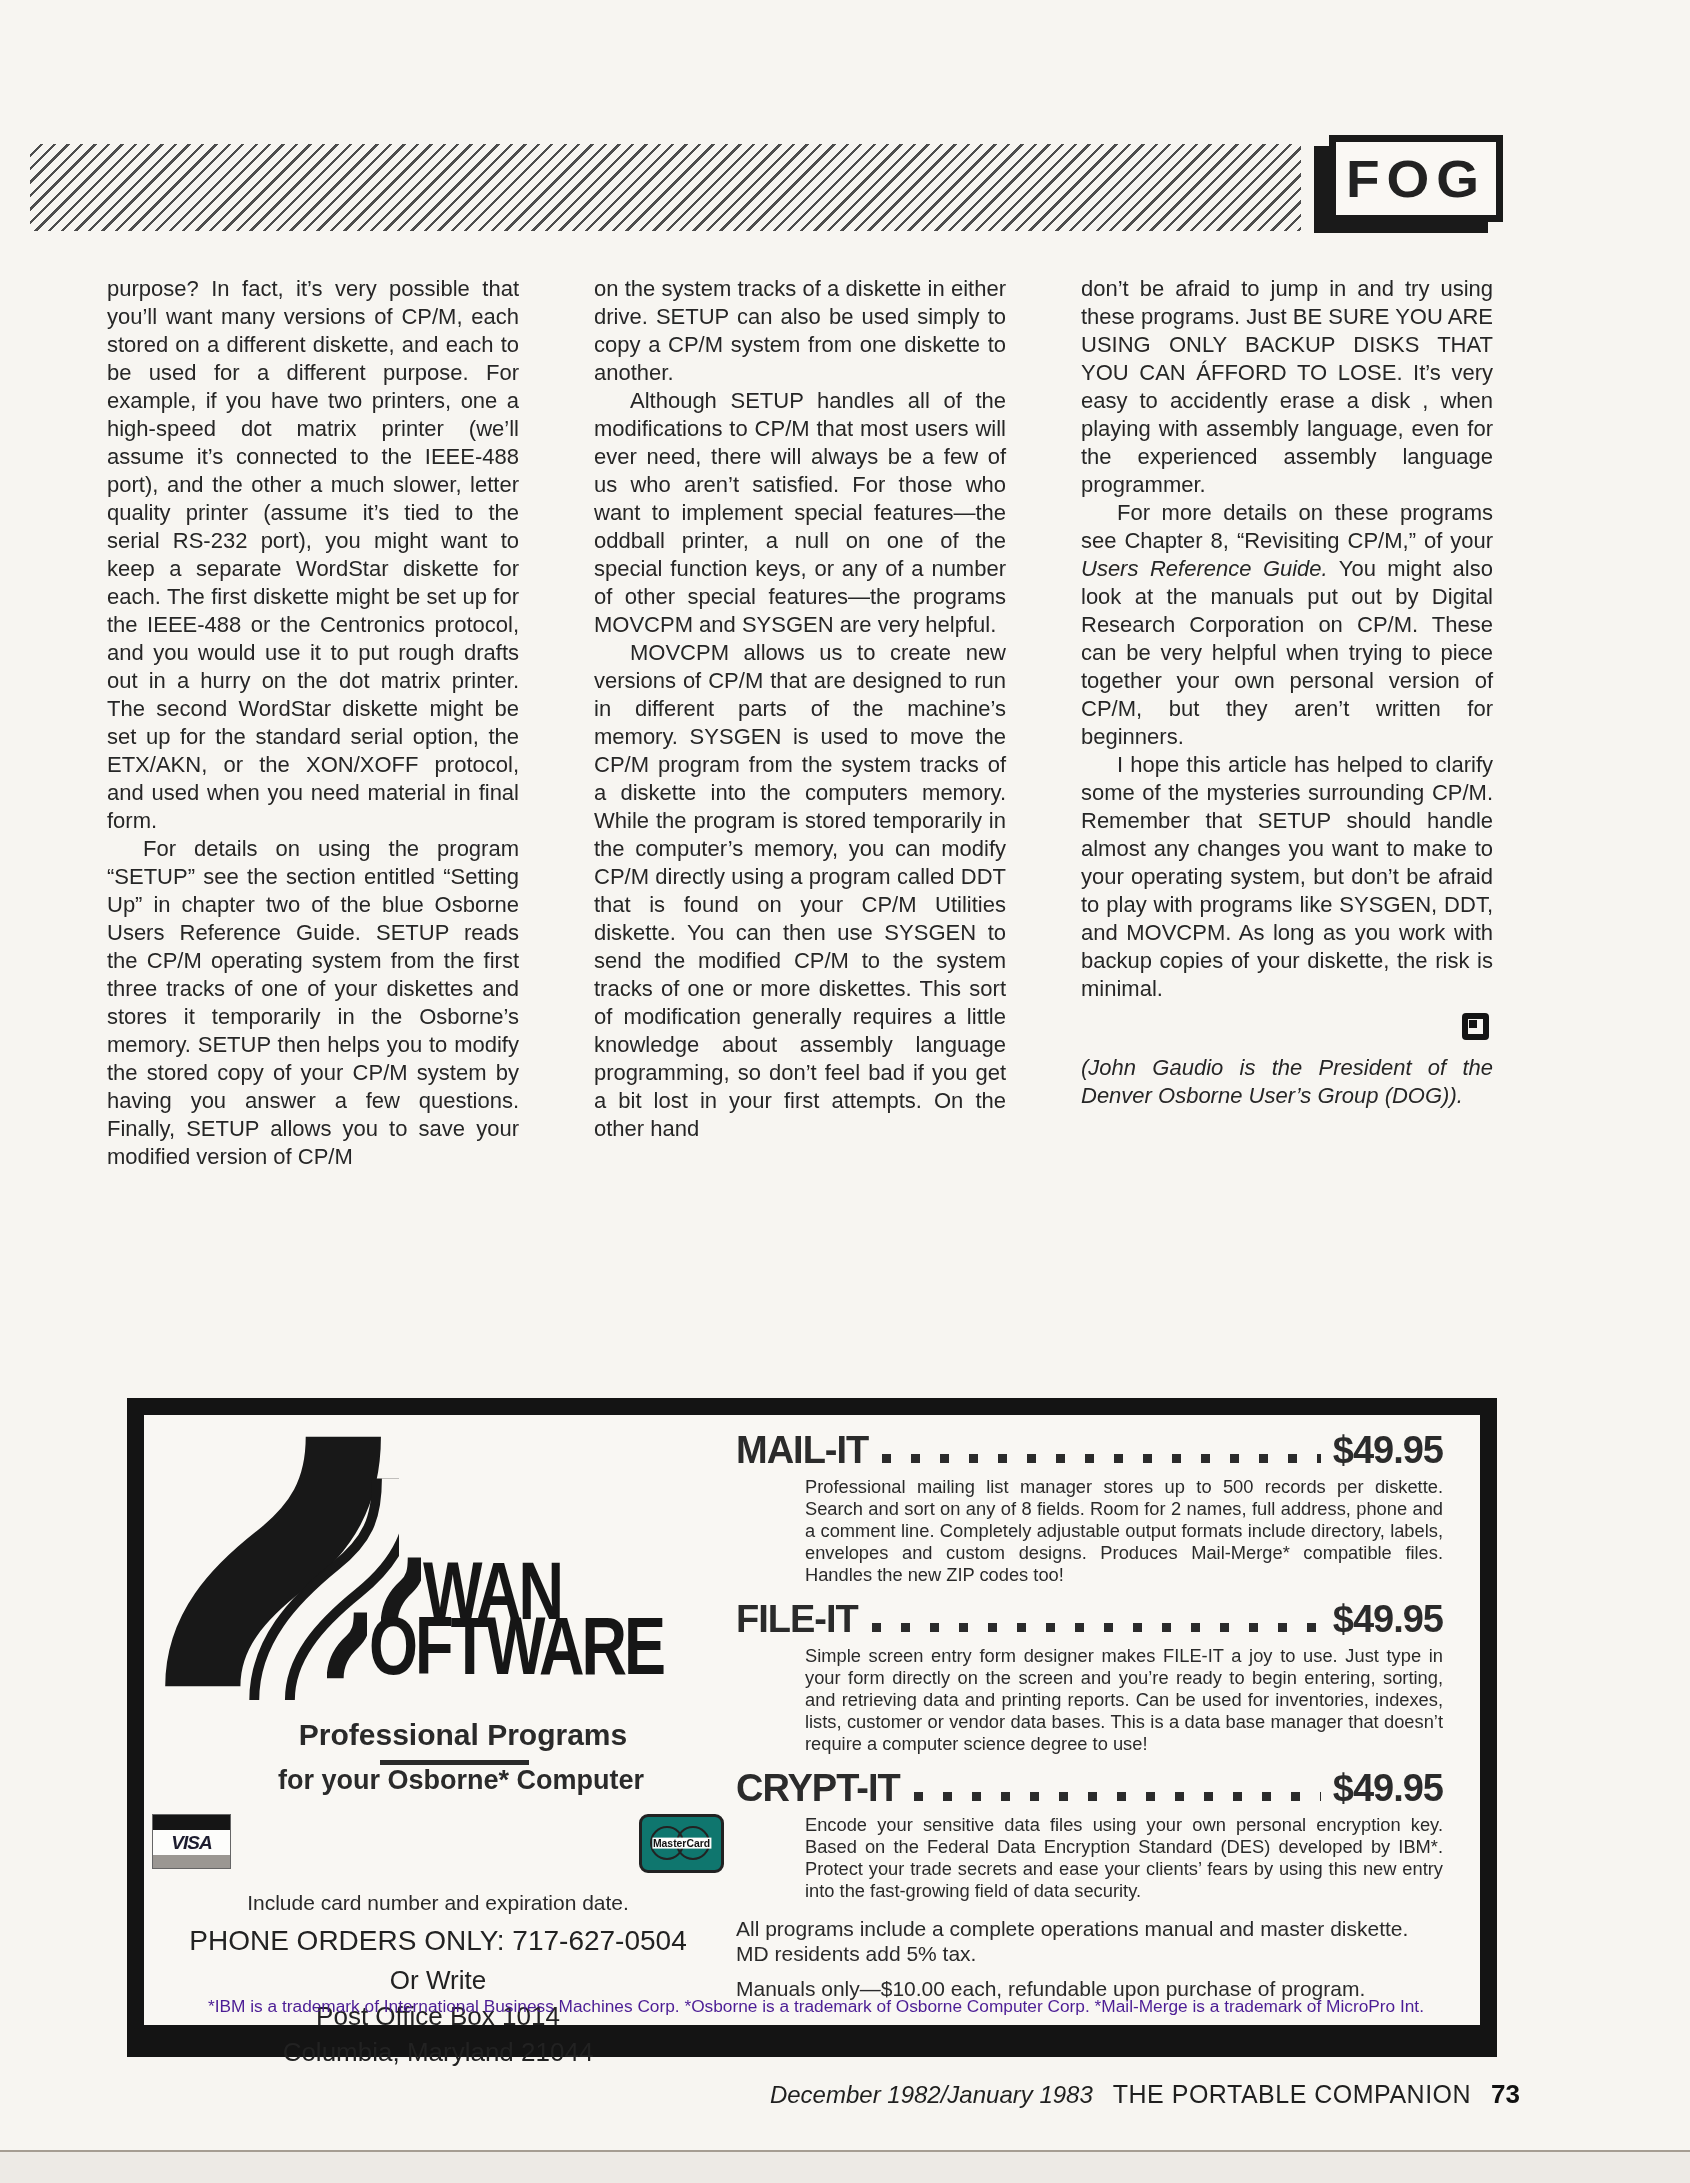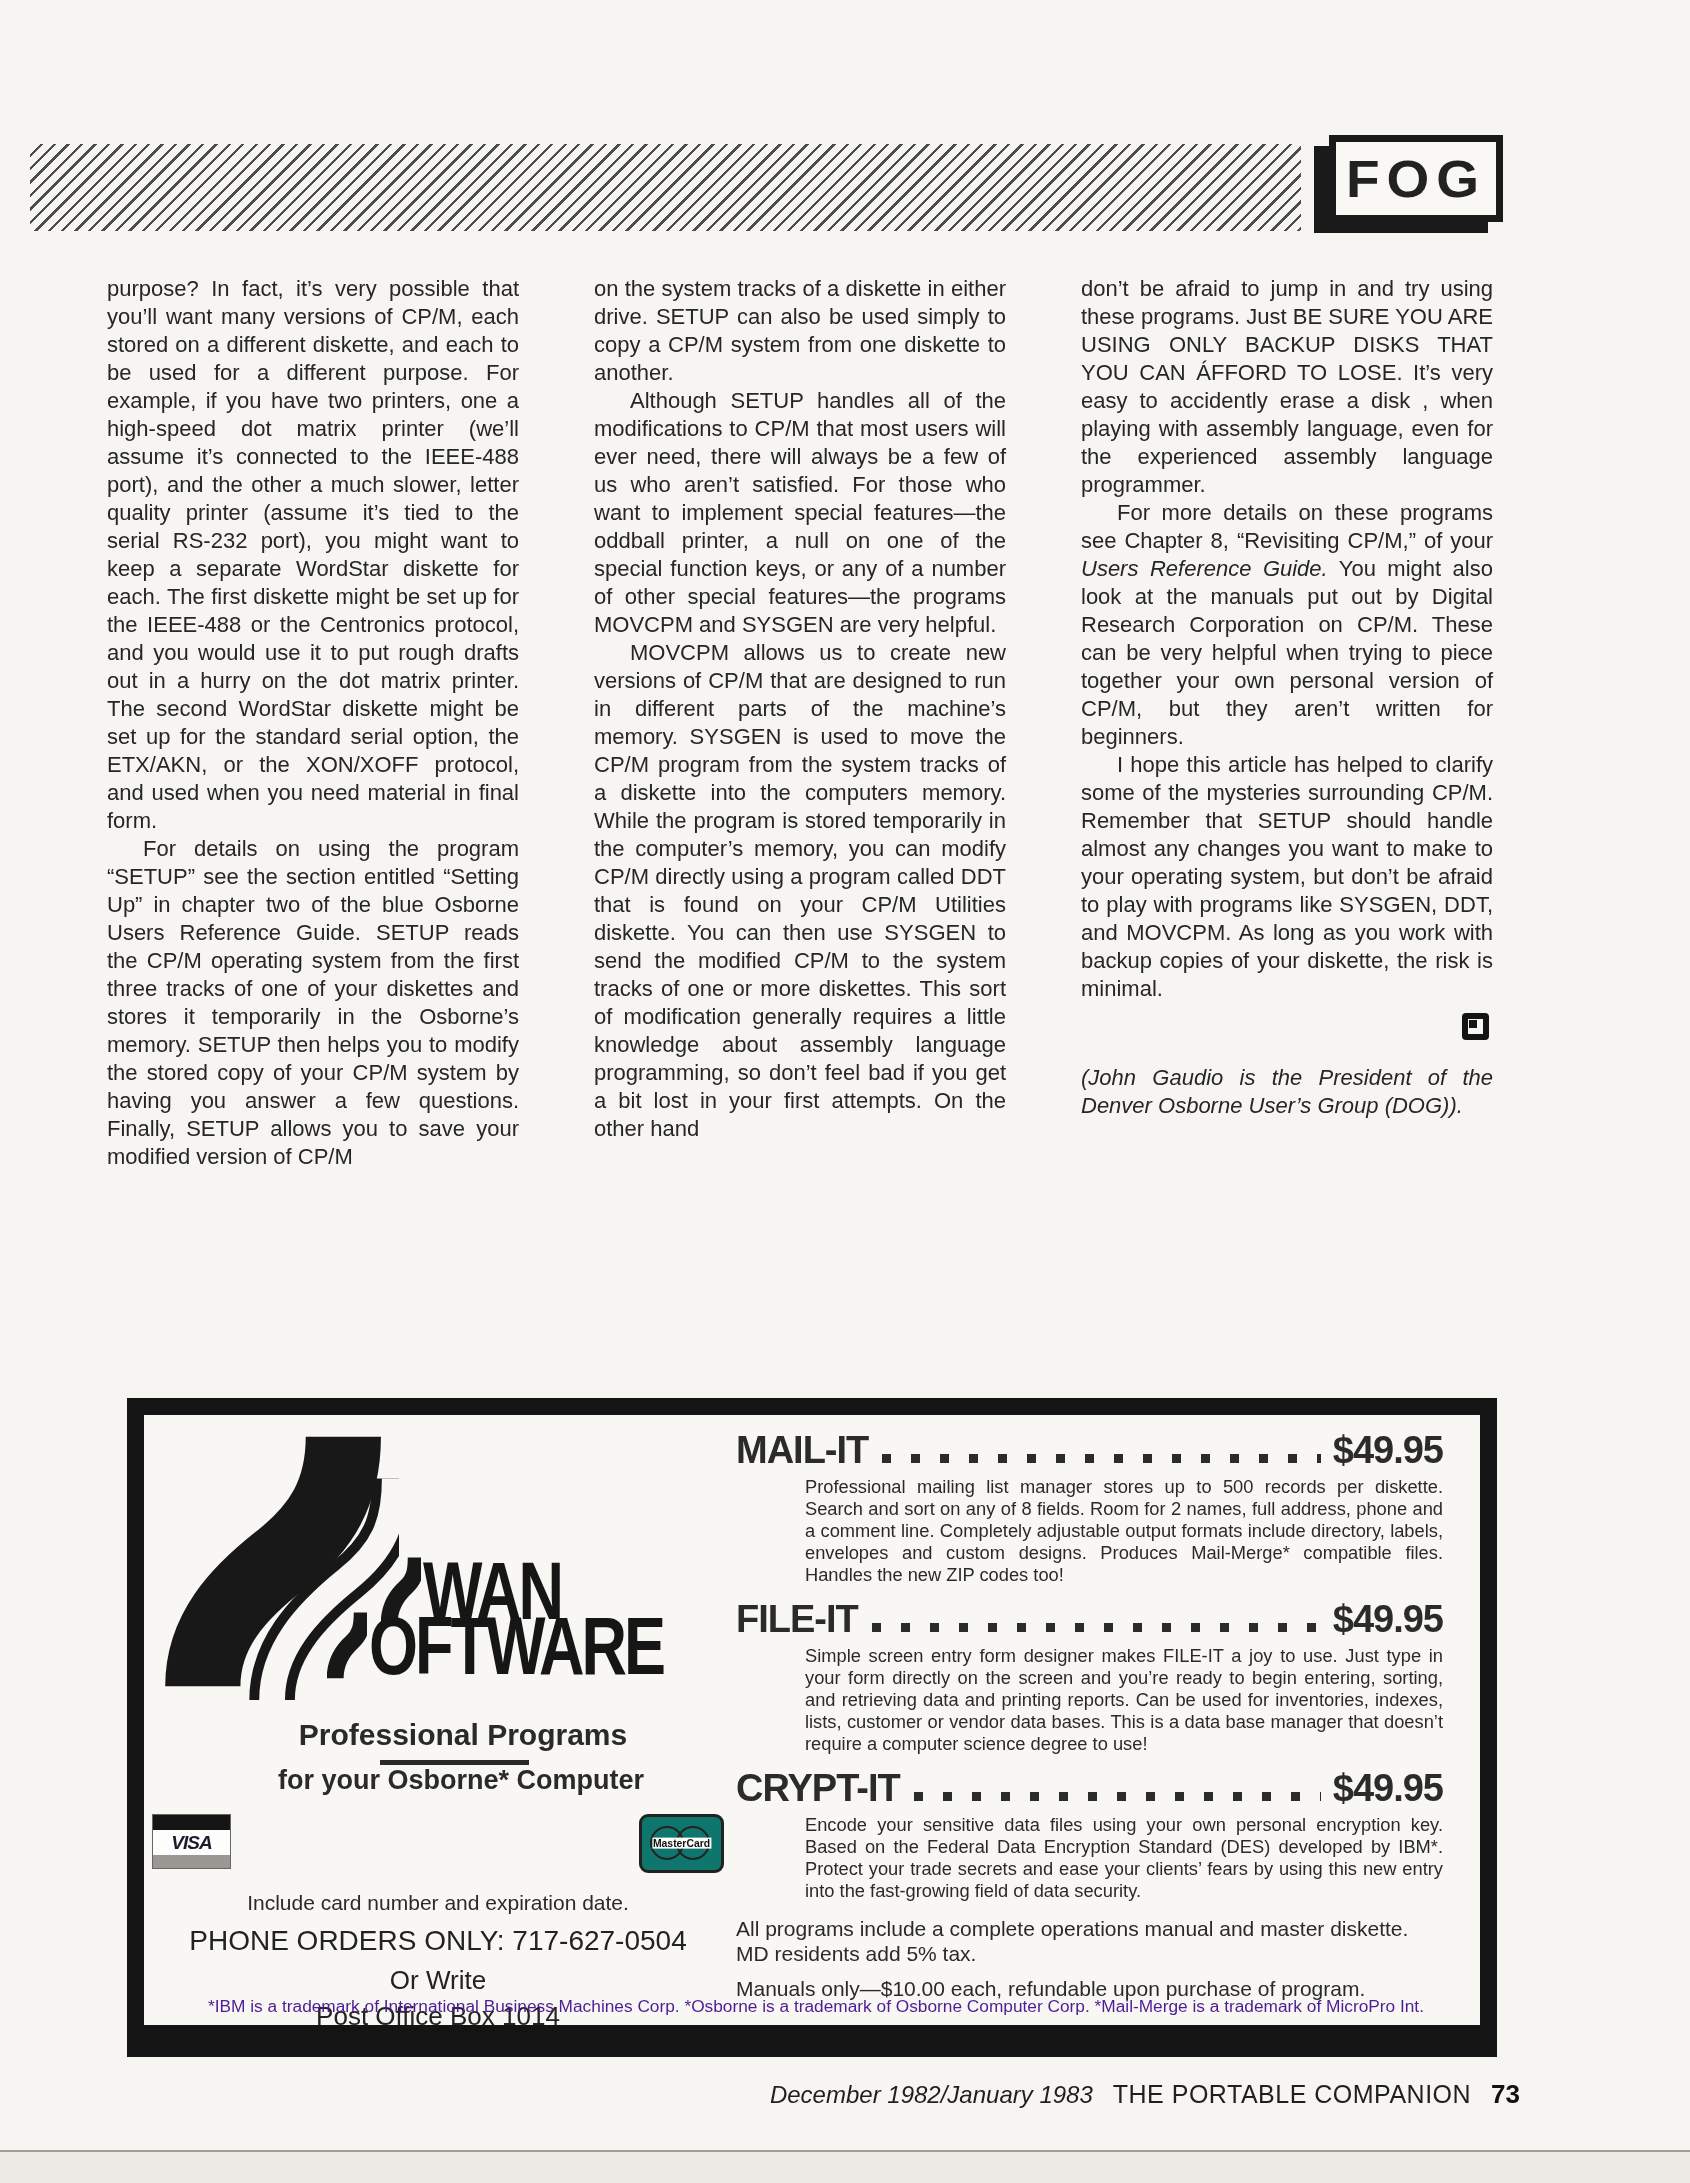--- a/index.html
+++ b/index.html
@@ -36,21 +36,21 @@
   .endmark {
     width:27px; height:27px; background:#141414; border-radius:4px;
     display:flex; align-items:center; justify-content:center;
   }
   .endmark-in {
     width:15px; height:15px; background:#f7f5f1; display:block; position:relative;
   }
   .endmark-in::after {
     content:""; position:absolute; left:1px; top:1px; width:8px; height:8px; background:#141414;
   }
-  .credit { margin-top:24px; }
+  .credit { margin-top:14px; }
 
   
   .ad {
     position:absolute; left:127px; top:1398px;
     width:1370px; height:659px; box-sizing:border-box;
     border:17px solid #141414; border-bottom-width:32px;
     background:#f9f7f3;
   }
   .ad-left { position:absolute; left:8px; top:8px; width:572px; text-align:center; }
   .ad-right { position:absolute; left:592px; top:14px; width:707px; }
@@ -215,20 +215,21 @@
           <div class="mc-c1"></div>
           <div class="mc-c2"></div>
           <span class="mc-t">MasterCard</span>
         </div>
       </div>
 
       <div class="inc">Include card number and expiration date.</div>
       <div class="phone">PHONE ORDERS ONLY: 717-627-0504</div>
       <div class="orw">Or Write</div>
       <div class="addr">Post Office Box 1014</div>
+      <div class="addr">Columbia, Maryland 21044</div>
     </div>
 
     <div class="ad-right">
         <div class="prod">
           <div class="prod-h">
             <span class="prod-name">MAIL-IT</span>
             <span class="leader"></span>
             <span class="prod-price">$49.95</span>
           </div>
           <div class="prod-desc">Professional mailing list manager stores up to 500 records per diskette. Search and sort on any of 8 fields. Room for 2 names, full address, phone and a comment line. Completely adjustable output formats include directory, labels, envelopes and custom designs. Produces Mail-Merge* compatible files. Handles the new ZIP codes too!</div>

